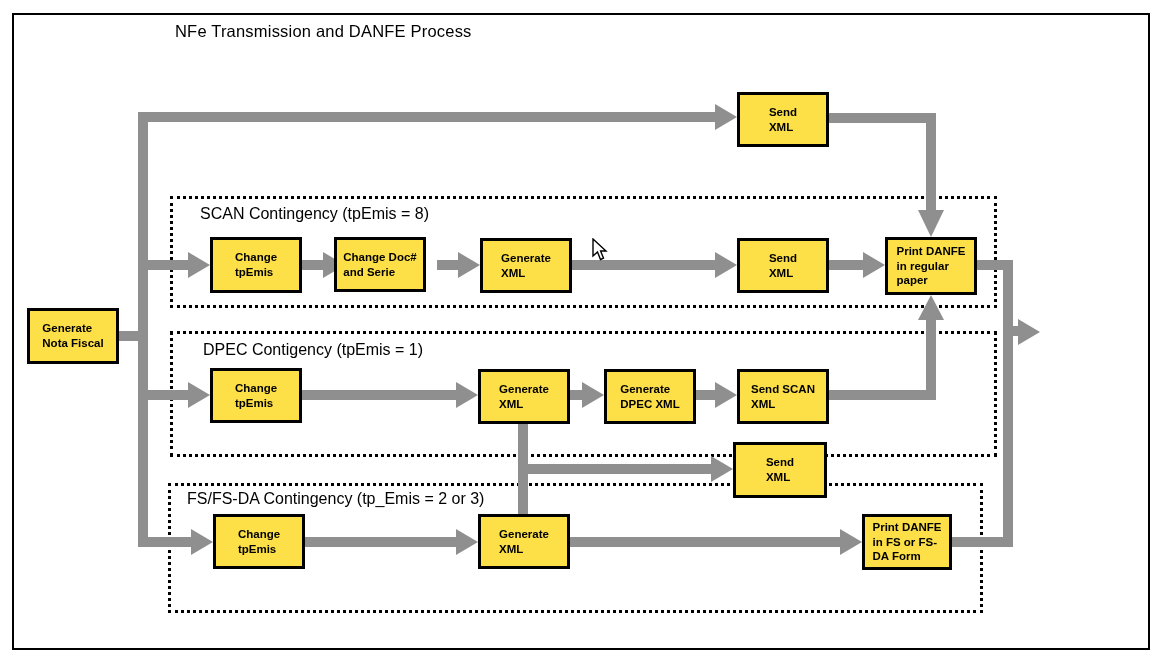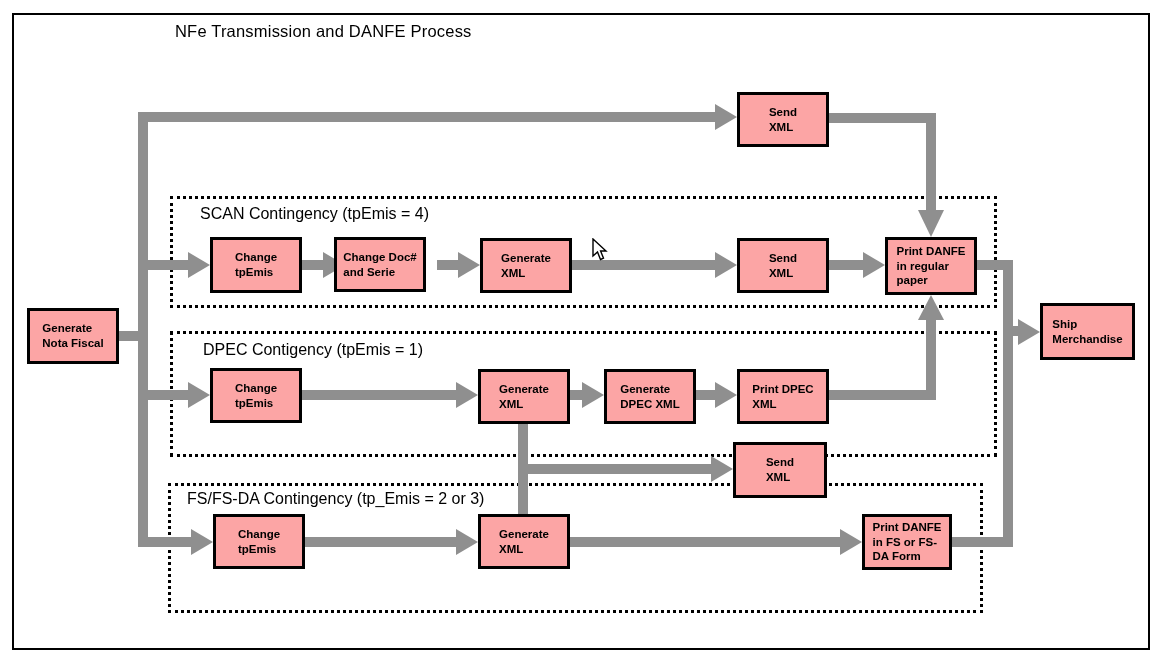--- a/index.html
+++ b/index.html
@@ -17,37 +17,37 @@
   .lane { position:absolute; border:3px dotted #000; z-index:1; background:transparent; }
   .lane-label { position:absolute; font-size:16px; white-space:nowrap; }
   .conn { position:absolute; background:#8f8f8f; z-index:2; }
   .ah { position:absolute; width:0; height:0; z-index:2; }
   .ah-right { border-top:13px solid transparent; border-bottom:13px solid transparent;
     border-left:22px solid #8f8f8f; }
   .ah-down  { border-left:13px solid transparent; border-right:13px solid transparent;
     border-top:27px solid #8f8f8f; }
   .ah-up    { border-left:13px solid transparent; border-right:13px solid transparent;
     border-bottom:25px solid #8f8f8f; }
-  .fbox { position:absolute; border:3px solid #000; background:#fca5a5; z-index:3;
+  .fbox { position:absolute; border:3px solid #000; background:#fde047; z-index:3;
     display:flex; align-items:center; justify-content:center; }
   .box-label { font-weight:bold; font-size:11.5px; line-height:1.3;
     white-space:pre-line; text-align:left; }
   .cursor { position:absolute; z-index:6; }
 </style>
 </head>
 <body>
 
 <div class="canvas">
 
   <div class="outer-border"></div>
 
   <div class="title">NFe Transmission and DANFE Process</div>
 
   <div class="lane" style="left:170px;top:196px;width:827px;height:112px">
-    <div class="lane-label" style="left:27px;top:6px">SCAN Contingency (tpEmis = 4)</div>
+    <div class="lane-label" style="left:27px;top:6px">SCAN Contingency (tpEmis = 8)</div>
   </div>
   <div class="lane" style="left:170px;top:331px;width:827px;height:126px">
     <div class="lane-label" style="left:30px;top:7px">DPEC Contigency (tpEmis = 1)</div>
   </div>
   <div class="lane" style="left:168px;top:483px;width:815px;height:130px">
     <div class="lane-label" style="left:16px;top:4px">FS/FS-DA Contingency (tp_Emis = 2 or 3)</div>
   </div>
 
   <div class="conn" style="left:138px;top:112px;width:10px;height:435px"></div>
   <div class="conn" style="left:119px;top:331px;width:29px;height:10px"></div>
@@ -137,21 +137,21 @@
   </div>
   <div class="fbox" style="left:478px;top:369px;width:92px;height:55px">
     <span class="box-label">Generate
 XML</span>
   </div>
   <div class="fbox" style="left:604px;top:369px;width:92px;height:55px">
     <span class="box-label">Generate
 DPEC XML</span>
   </div>
   <div class="fbox" style="left:737px;top:369px;width:92px;height:55px">
-    <span class="box-label">Print DPEC
+    <span class="box-label">Send SCAN
 XML</span>
   </div>
 
   <div class="fbox" style="left:733px;top:442px;width:94px;height:56px">
     <span class="box-label">Send
 XML</span>
   </div>
 
   <div class="fbox" style="left:213px;top:514px;width:92px;height:55px">
     <span class="box-label">Change
@@ -160,24 +160,20 @@
   <div class="fbox" style="left:478px;top:514px;width:92px;height:55px">
     <span class="box-label">Generate
 XML</span>
   </div>
   <div class="fbox" style="left:862px;top:514px;width:90px;height:56px">
     <span class="box-label">Print DANFE
 in FS or FS-
 DA Form</span>
   </div>
 
-  <div class="fbox" style="left:1040px;top:303px;width:95px;height:57px">
-    <span class="box-label">Ship
-Merchandise</span>
-  </div>
 
   <div class="cursor" style="left:592px;top:238px">
     <svg width="17" height="25" viewBox="0 0 17 25">
       <path d="M1 1 L1 18 L5.5 14 L8.5 21.5 L11.5 20.2 L8.6 13 L14 13 Z" fill="#ffffff" stroke="#000000" stroke-width="1.4"></path>
     </svg>
   </div>
 
 </div>
 
 </body></html>

